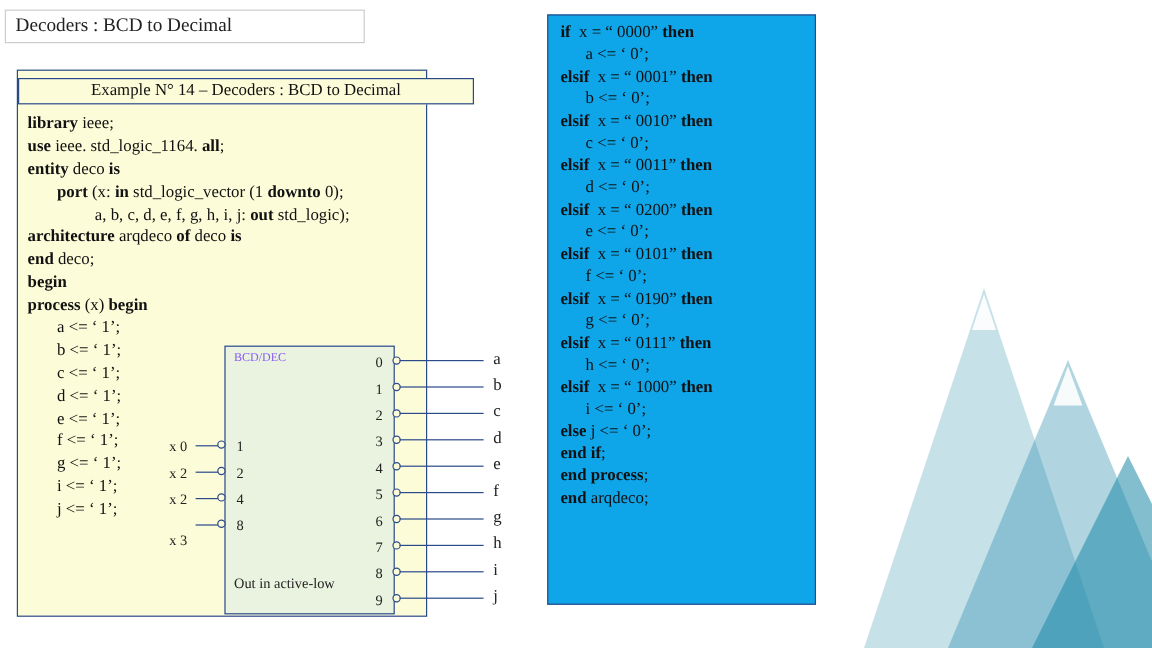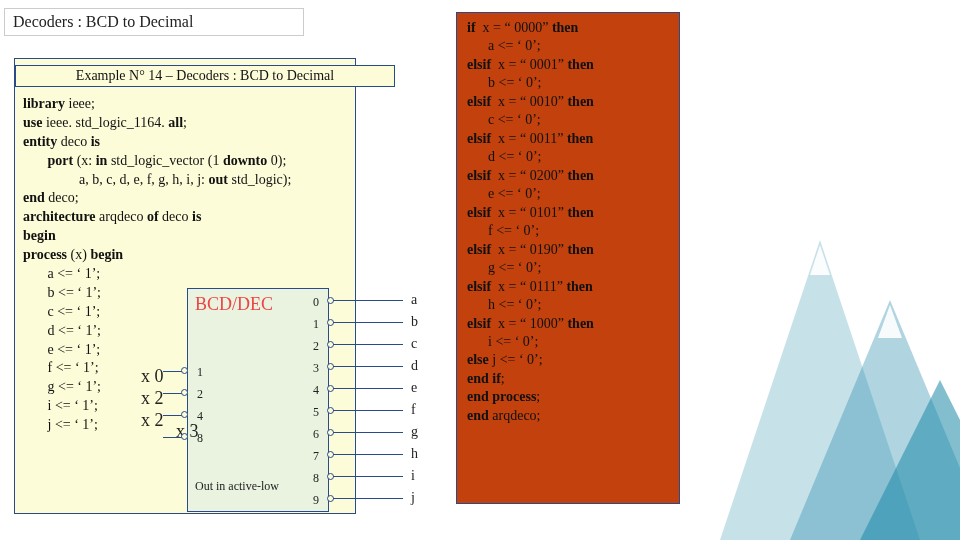--- a/index.html
+++ b/index.html
@@ -57,21 +57,21 @@
     min-height: 420px;
   }
   .codeline { white-space: pre; }
   .b { font-weight: bold; }
   .right-box {
     position: absolute;
     left: 456px;
     top: 12px;
     width: 224px;
     height: 492px;
-    background: #c2410c;
+    background: #0ea5e9;
     border: 1.5px solid #2a4a8a;
     font-size: 14px;
     color: #111;
     padding: 6px 22px 6px 10px;
     line-height: 1.32;
   }
   .diagram {
     position: absolute;
     left: 126px;
     top: 195px;
@@ -82,27 +82,27 @@
     position: absolute;
     left: 46px;
     top: 0;
     width: 142px;
     height: 224px;
     background: #e9f3df;
     border: 1.5px solid #2a4a8a;
   }
   .input-wire { position: absolute; height: 1px; background: #2a4a8a; }
   .input-port { position: absolute; width: 7px; height: 7px; border: 1px solid #2a4a8a; border-radius: 50%; background: #fdfcd9; }
-  .input-label { position: absolute; font-size: 18px; color: #222; }
+  .input-label { position: absolute; font-size: 12px; color: #222; }
   .weight-label { position: absolute; font-size: 12px; color: #222; }
   .output-wire { position: absolute; height: 1px; background: #2a4a8a; }
   .output-port { position: absolute; width: 7px; height: 7px; border: 1px solid #2a4a8a; border-radius: 50%; background: #fdfcd9; }
   .output-num { position: absolute; font-size: 12px; color: #222; }
   .output-label { position: absolute; font-size: 14px; color: #222; }
-  .chip-title { position: absolute; left: 54px; top: 4px; font-size: 18px; color: #ef4444; }
+  .chip-title { position: absolute; left: 54px; top: 4px; font-size: 10px; color: #8b5cf6; }
   .footnote { position: absolute; left: 54px; top: 190px; font-size: 12px; color: #222; width: 120px; }
 </style>
 </head>
 <body>
 
 <svg class="bg-mountains" viewBox="0 0 280 360">
   <polygon points="40,360 140,60 240,360" fill="#1e88a8" opacity="0.25"></polygon>
   <polygon points="110,360 210,120 310,360" fill="#1e88a8" opacity="0.35"></polygon>
   <polygon points="180,360 260,200 340,360" fill="#1e88a8" opacity="0.55"></polygon>
   <polygon points="140,65 150,95 130,95" fill="#fff" opacity="0.9"></polygon>
@@ -112,22 +112,22 @@
 <div class="title-bar">Decoders : BCD to Decimal</div>
 
 <div class="left-box">
   <div class="example-header">Example N° 14 – Decoders : BCD to Decimal</div>
   <div class="code-block">
     <div class="codeline"><span class="b">library</span><span> ieee;</span></div>
     <div class="codeline"><span class="b">use</span><span> ieee. std_logic_1164. </span><span class="b">all</span><span>;</span></div>
     <div class="codeline"><span class="b">entity</span><span> deco </span><span class="b">is</span></div>
     <div class="codeline"><span class="b">       port</span><span> (x: </span><span class="b">in</span><span> std_logic_vector (1 </span><span class="b">downto</span><span> 0);</span></div>
     <div class="codeline"><span>                a, b, c, d, e, f, g, h, i, j: </span><span class="b">out</span><span> std_logic);</span></div>
+    <div class="codeline"><span class="b">architecture</span><span> arqdeco </span><span class="b">of</span><span> deco </span><span class="b">is</span></div>
     <div class="codeline"><span class="b">end</span><span> deco;</span></div>
-    <div class="codeline"><span class="b">architecture</span><span> arqdeco </span><span class="b">of</span><span> deco </span><span class="b">is</span></div>
     <div class="codeline"><span class="b">begin</span></div>
     <div class="codeline"><span class="b">process</span><span> (x) </span><span class="b">begin</span></div>
     <div class="codeline">       a &lt;= ‘ 1’;</div>
     <div class="codeline">       b &lt;= ‘ 1’;</div>
     <div class="codeline">       c &lt;= ‘ 1’;</div>
     <div class="codeline">       d &lt;= ‘ 1’;</div>
     <div class="codeline">       e &lt;= ‘ 1’;</div>
     <div class="codeline">       f &lt;= ‘ 1’;</div>
     <div class="codeline">       g &lt;= ‘ 1’;</div>
     <div class="codeline">       i &lt;= ‘ 1’;</div>
@@ -145,21 +145,21 @@
       <div class="input-label" style="left:0;top:98px;">x 2</div>
       <div class="input-wire" style="left:22px;top:105px;width:20px;"></div>
       <div class="input-port" style="left:40px;top:101px;"></div>
       <div class="weight-label" style="left:56px;top:98px;">2</div>
 
       <div class="input-label" style="left:0;top:120px;">x 2</div>
       <div class="input-wire" style="left:22px;top:127px;width:20px;"></div>
       <div class="input-port" style="left:40px;top:123px;"></div>
       <div class="weight-label" style="left:56px;top:120px;">4</div>
 
-      <div class="input-label" style="left:0;top:131px;margin-left:35px;">x 3</div>
+      <div class="input-label" style="left:0;top:154px;">x 3</div>
       <div class="input-wire" style="left:22px;top:149px;width:20px;"></div>
       <div class="input-port" style="left:40px;top:145px;"></div>
       <div class="weight-label" style="left:56px;top:142px;">8</div>
 
       <div class="output-num" style="left:172px;top:6px;">0</div>
       <div class="output-port" style="left:186px;top:9px;"></div>
       <div class="output-wire" style="left:192px;top:12px;width:70px;"></div>
       <div class="output-label" style="left:270px;top:3px;">a</div>
 
       <div class="output-num" style="left:172px;top:28px;">1</div>

